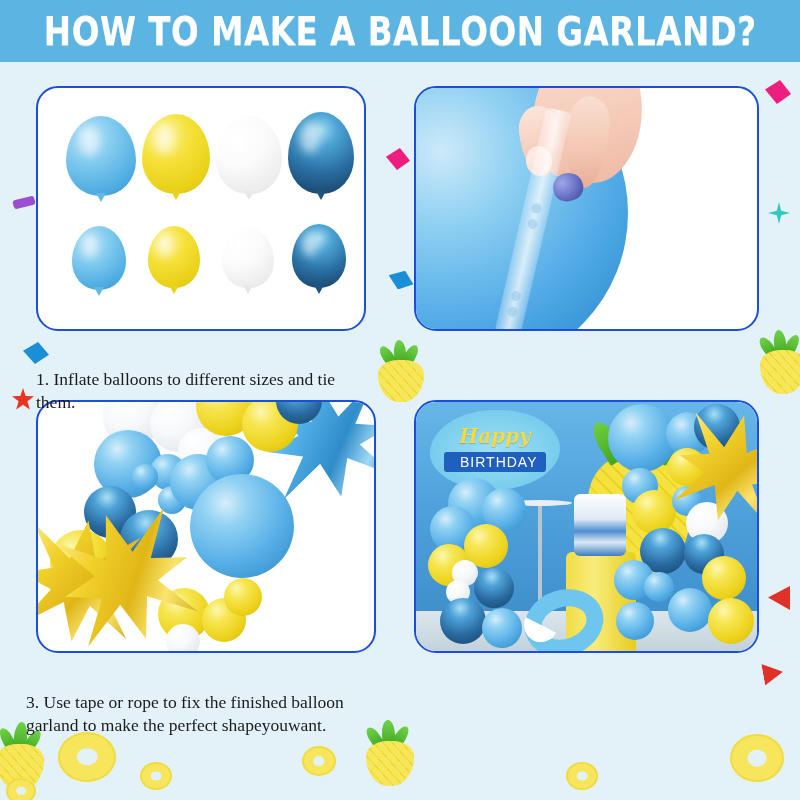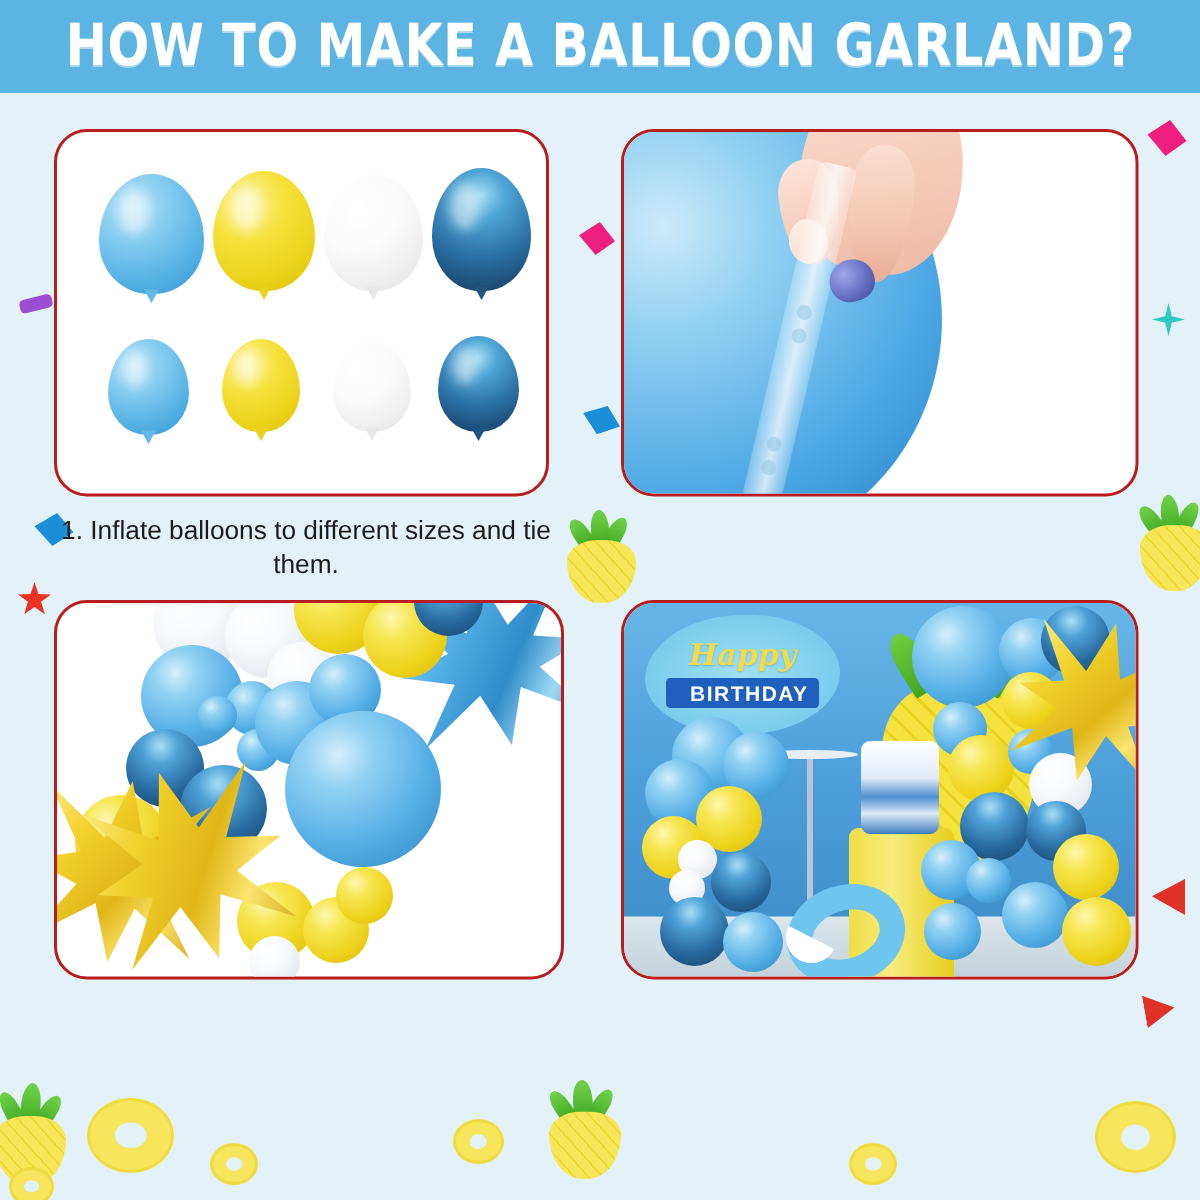--- a/index.html
+++ b/index.html
@@ -37,38 +37,38 @@
   #content {
     position: absolute;
     left: 0; top: 62px;
     width: 800px; height: 738px;
     background: #e3f1f9;
   }
 
   
   .panel {
     position: absolute;
-    border: 2px solid #b91c1c;
+    border: 2px solid #1d4ed8;
     border-radius: 22px;
     background: #ffffff;
     overflow: hidden;
   }
   #panel-1 { left: 36px;  top: 24px;  width: 330px; height: 245px; }
   #panel-2 { left: 414px; top: 24px;  width: 345px; height: 245px; }
   #panel-3 { left: 36px;  top: 338px; width: 340px; height: 253px; }
   #panel-4 { left: 414px; top: 338px; width: 345px; height: 253px; }
 
   
   .caption {
     position: absolute;
-    text-align: center;
     color: #1b1b1b;
     font-size: 17.5px;
     line-height: 23px;
-    font-family: Liberation Sans, sans-serif;
+    font-family: Liberation Serif, serif;
+    margin-top: 26px;
   }
   #caption-1 { left: 36px;  top: 280px; width: 336px; }
   #caption-2 { left: 414px; top: 280px; width: 348px; }
   #caption-3 { left: 26px;  top: 603px; width: 360px; }
   #caption-4 { left: 404px; top: 603px; width: 368px; }
 
   
   .balloon {
     position: absolute;
     border-radius: 50% 50% 48% 48% / 56% 56% 44% 44%;
@@ -205,21 +205,21 @@
     font-size: 20px;
     color: #f2da49;
     text-shadow: 0 1px 1px rgba(0,0,0,.18);
   }
   #p4-birthday {
     position: absolute; left: 14px; right: 14px; top: 42px;
     text-align: center;
     background: #1f5fbd;
     color: #ffffff;
     font-size: 14px;
-    font-weight: bold;
+    font-weight: normal;
     letter-spacing: 1px;
     padding: 2px 16px;
     border-radius: 3px;
   }
   #p4-pineapple-body {
     position: absolute;
     left: 172px; top: 52px;
     width: 104px; height: 128px;
     border-radius: 42% 42% 46% 46% / 36% 36% 64% 64%;
     background: repeating-linear-gradient(45deg, #f6e23e 0 8px, #ead31f 8px 10px),
@@ -493,14 +493,15 @@
     <div class="orb o-blue" style="left:228px; top:170px; width:30px; height:30px;"></div>
     <div class="orb o-yellow" style="left:286px; top:154px; width:44px; height:44px;"></div>
     <div class="orb o-blue" style="left:252px; top:186px; width:44px; height:44px;"></div>
     <div class="orb o-yellow" style="left:292px; top:196px; width:46px; height:46px;"></div>
     <div class="orb o-blue" style="left:200px; top:200px; width:38px; height:38px;"></div>
 
     <div class="star-gold" style="left:262px; top:12px; width:106px; height:108px; transform:rotate(14deg);"></div>
   </div>
 
   <div class="caption" id="caption-1">1. Inflate balloons to different sizes and tie them.</div>
+  <div class="caption" id="caption-3">3. Use tape or rope to fix the finished balloon garland to make the perfect shapeyouwant.</div>
 
 </div>
 
 </body></html>

